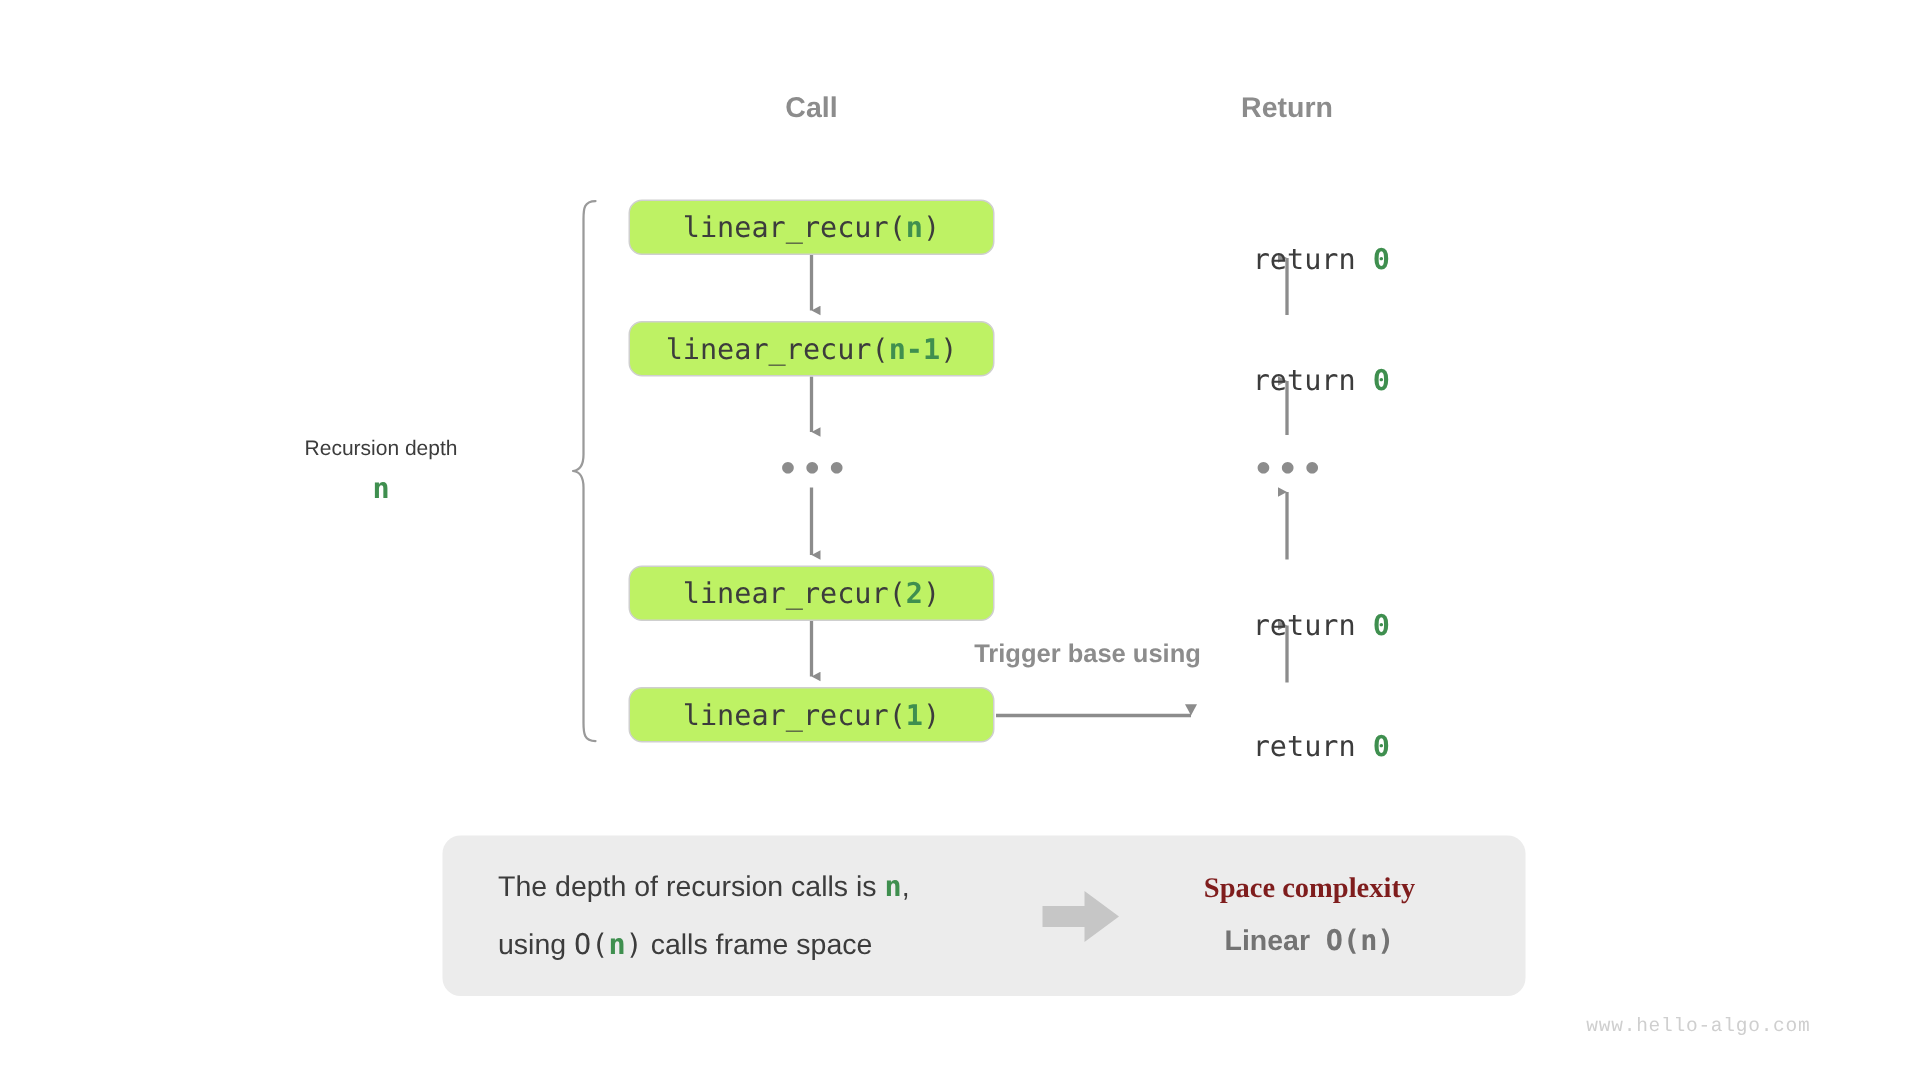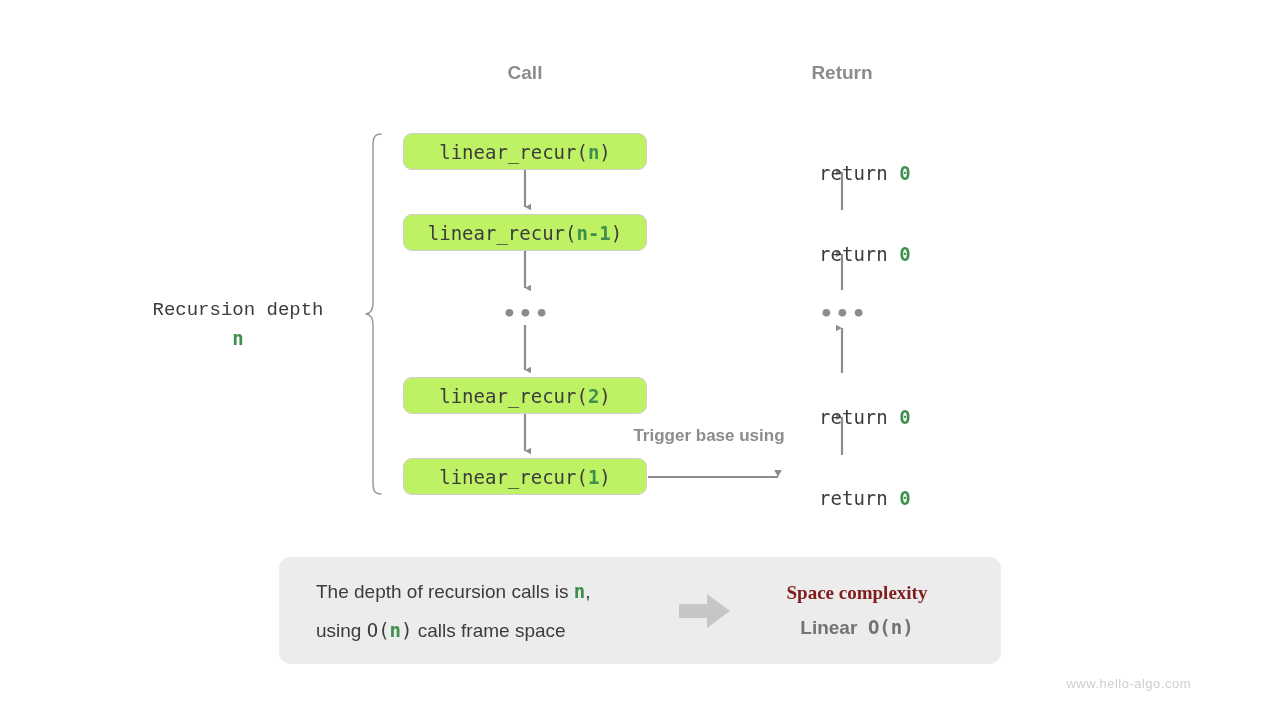--- a/index.html
+++ b/index.html
@@ -10,21 +10,21 @@
   body {
     width: 1280px;
     height: 720px;
     position: relative;
     overflow: hidden;
     font-family: "Liberation Sans", sans-serif;
     -webkit-font-smoothing: antialiased;
   }
   .stage {
     position: absolute;
-    left: 0; top: 0;
+    left: 16px; top: 0;
     width: 1172px;
     height: 720px;
     padding-left: 39px;
   }
 
   
   .col-header {
     position: absolute;
     font-family: "Liberation Sans", sans-serif;
     font-size: 19px;
@@ -110,25 +110,24 @@
   #depth-label {
     position: absolute;
     left: 238px;
     top: 285px;
     transform: translateX(-50%);
     text-align: center;
     white-space: nowrap;
   }
   #depth-label .depth-title {
     display: block;
-    font-family: Liberation Mono, monospace;
-    font-size: 19px;
+    font-family: Liberation Sans, sans-serif;
+    font-size: 14px;
     color: #3c3c3c;
     line-height: 26px;
-    margin-top: 12px;
   }
   #depth-label .depth-n {
     display: block;
     font-family: "DejaVu Sans Mono", "Liberation Mono", monospace;
     font-size: 19px;
     font-weight: bold;
     color: #3f8f4f;
     line-height: 30px;
   }
 
@@ -191,21 +190,21 @@
   }
   #info-result .result-value .bigo {
     font-family: "DejaVu Sans Mono", "Liberation Mono", monospace;
   }
 
   
   #watermark {
     position: absolute;
     right: 20px;
     top: 676px;
-    font-family: Liberation Sans, sans-serif;
+    font-family: Liberation Mono, monospace;
     font-size: 13px;
     color: #cfcfcf;
     letter-spacing: 0.5px;
     white-space: nowrap;
   }
 
   
   #overlay {
     position: absolute;
     left: 0; top: 0;

